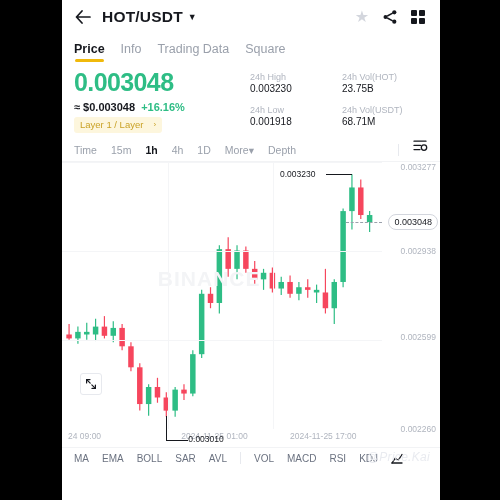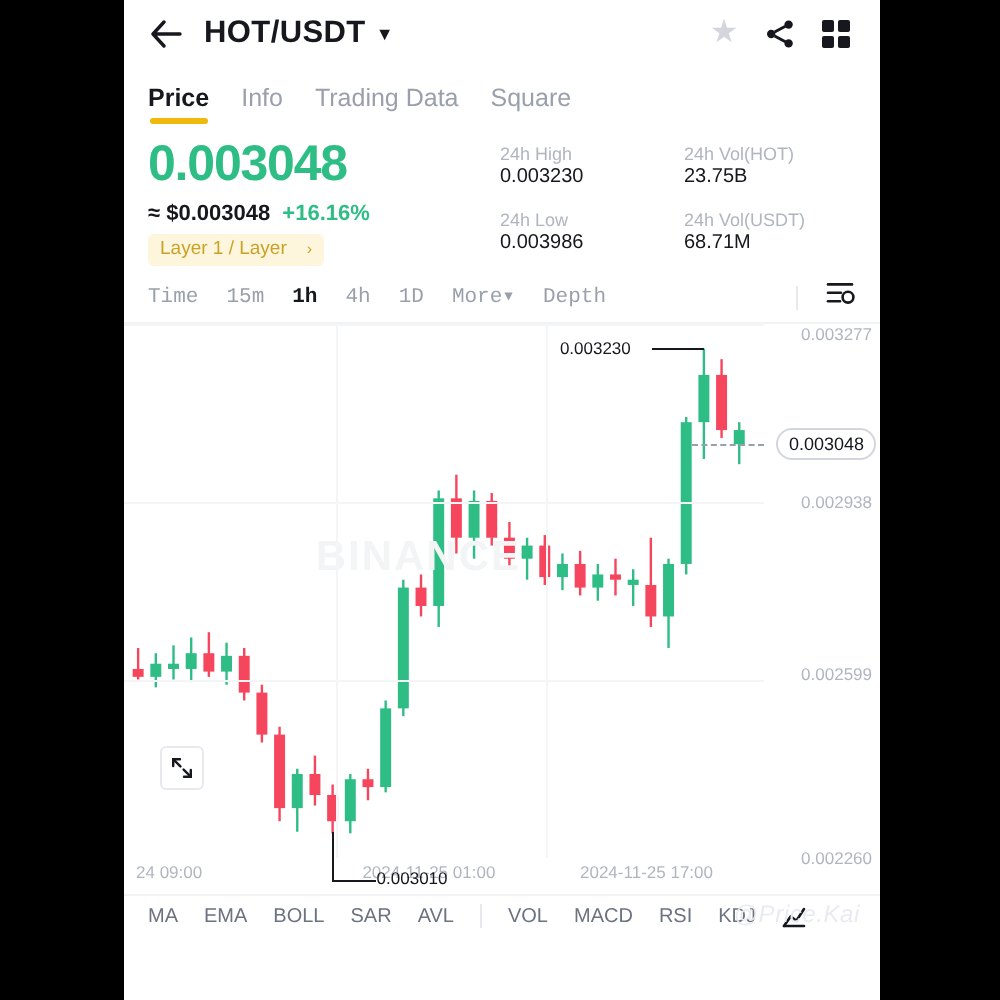--- a/index.html
+++ b/index.html
@@ -40,21 +40,21 @@
   .sub .pct { color:#2ebd85; font-weight:bold; margin-left:3px; }
   .tag { display:inline-flex; align-items:center; gap:10px; margin-top:4px; background:#fdf6dd; color:#c9a227;
          font-size:9.5px; padding:2.5px 6px; border-radius:3px; }
   .tag .ch { font-size:8px; }
 
   .pright { flex:1; display:grid; grid-template-columns:1fr 1fr; row-gap:5px; column-gap:6px; padding-top:4px; }
   .st-l { font-size:9px; color:#b0b5bf; }
   .st-v { font-size:10px; color:#16181e; margin-top:1px; }
 
   
-  .ctb { display:flex; align-items:center; gap:14px; padding:5px 12px 5px 12px; height:24px;font-family:Liberation Mono, monospace; }
+  .ctb { display:flex; align-items:flex-end; gap:14px; padding:5px 12px 5px 12px; height:24px; }
   .ct { font-size:10.5px; color:#9aa0ab; }
   .ct.on { color:#16181e; font-weight:bold; }
   .ctb .sp { flex:1; }
   .divider { width:1px; height:12px; background:#e7e9ee; }
 
   
   .chart { position:relative; height:286px; border-top:1px solid #f2f3f5; }
   .plot { position:absolute; left:0; top:0; right:58px; bottom:18px; overflow:hidden; }
   .gl { position:absolute; left:0; right:0; height:1px; background:#f4f5f7; }
   .vl { position:absolute; top:0; bottom:0; width:1px; background:#f4f5f7; }
@@ -146,21 +146,21 @@
         <div>
           <div class="st-l">24h High</div>
           <div class="st-v">0.003230</div>
         </div>
         <div>
           <div class="st-l">24h Vol(HOT)</div>
           <div class="st-v">23.75B</div>
         </div>
         <div>
           <div class="st-l">24h Low</div>
-          <div class="st-v">0.003986</div>
+          <div class="st-v">0.001918</div>
         </div>
         <div>
           <div class="st-l">24h Vol(USDT)</div>
           <div class="st-v">68.71M</div>
         </div>
       </div>
     </div>
 
     <div class="ctb">
       <div class="ct">Time</div>

